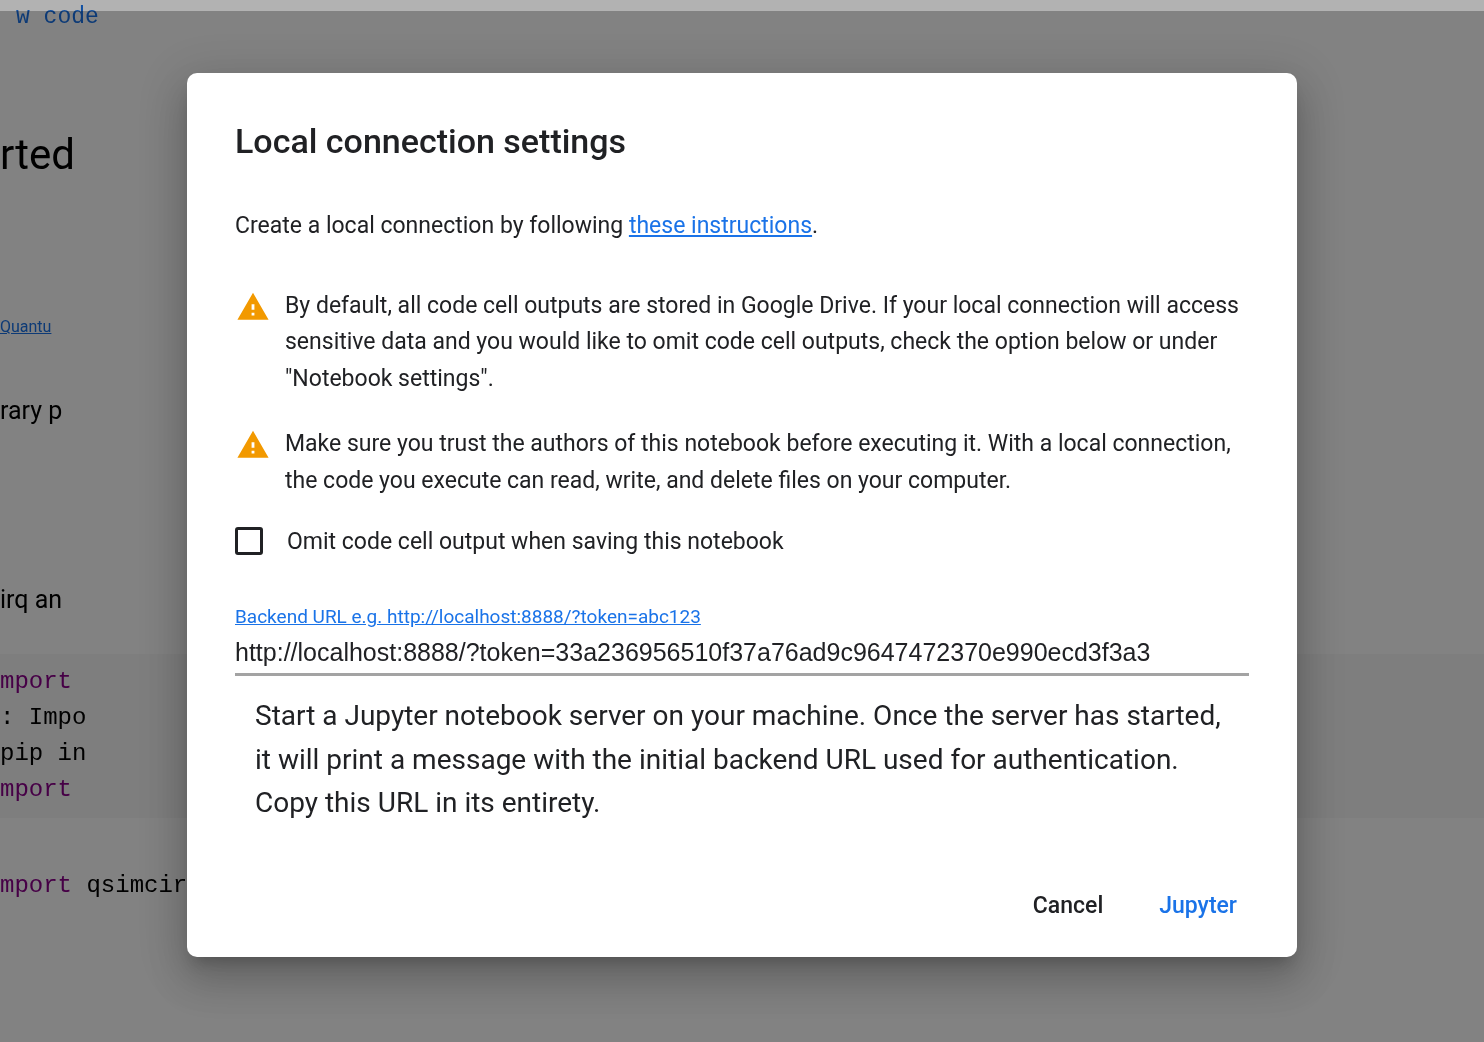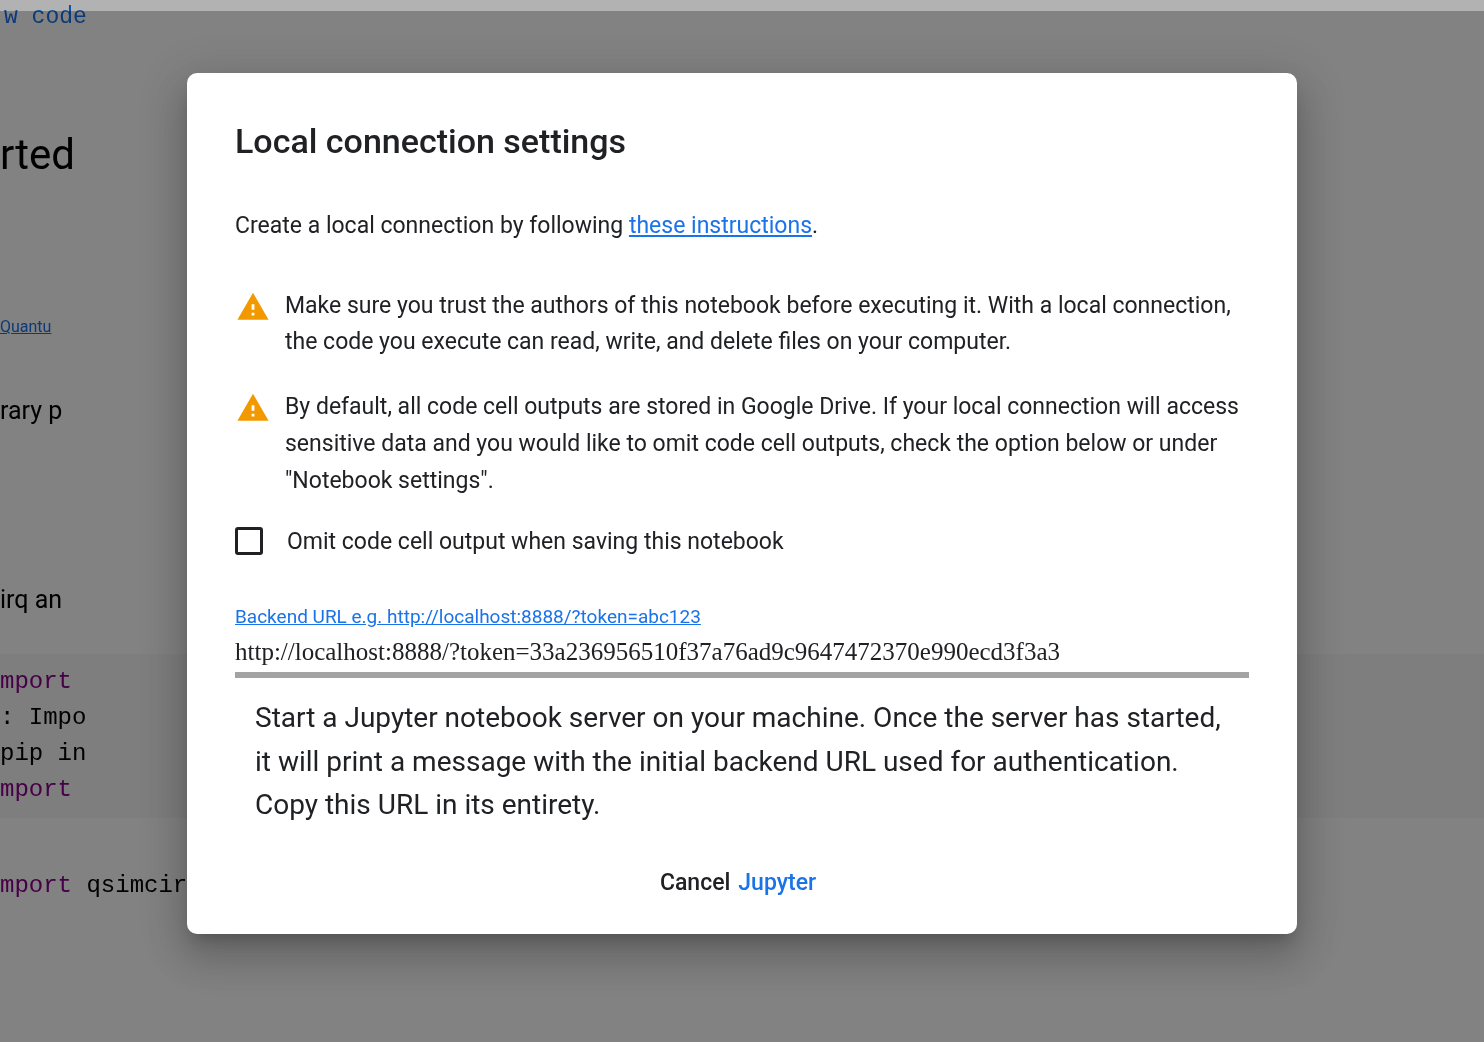--- a/index.html
+++ b/index.html
@@ -30,21 +30,21 @@
     .bg-content {
       padding: 0;
       font-size: 25px;
       color: #000;
     }
     
     .bg-code-link {
       color: #1a73e8;
       font-family: 'Courier New', monospace;
       font-size: 23px;
-      padding-left: 4px;
+      padding-left: 16px;
     }
     
     .bg-heading {
       font-size: 42px;
       font-weight: 400;
       color: #000;
       margin-top: 100px;
     }
     
     .bg-link {
@@ -163,39 +163,40 @@
       color: #1a73e8;
       margin-bottom: 4px;
       text-decoration: underline;
     }
     
     .input-field {
       width: 100%;
       font-size: 25px;
       color: #202124;
       border: none;
-      border-bottom: 6px solid #a3a3a3;
+      border-bottom: 3px solid #a3a3a3;
       outline: none;
       padding: 6px 0;
-      font-family: Liberation Serif, serif;
+      font-family: Liberation Sans, sans-serif;
       background: transparent;
     }
     
     .input-help {
       font-size: 28px;
       color: #202124;
       margin-top: 18px;
       line-height: 1.55;
       padding: 0 20px;
     }
     
     .dialog-actions {
       display: flex;
-      justify-content: center;
-      margin-top: 34px;
+      justify-content: flex-end;
+      gap: 48px;
+      margin-top: 59px;
       padding-right: 8px;
     }
     
     .btn {
       font-size: 23px;
       font-weight: 500;
       border: none;
       background: none;
       cursor: pointer;
       padding: 8px 4px;
@@ -239,28 +240,28 @@
     <h2 class="dialog-title">Local connection settings</h2>
     
     <p class="dialog-intro">
       <span>Create a local connection by following </span><a href="#">these instructions</a><span>.</span>
     </p>
     
     <div class="warning-block">
       <svg class="warning-icon" viewBox="0 0 24 24" fill="#f29900">
         <path d="M1 21h22L12 2 1 21zm12-3h-2v-2h2v2zm0-4h-2v-4h2v4z"></path>
       </svg>
-      <div class="warning-text">Make sure you trust the authors of this notebook before executing it. With a local connection, the code you execute can read, write, and delete files on your computer.</div>
+      <div class="warning-text">By default, all code cell outputs are stored in Google Drive. If your local connection will access sensitive data and you would like to omit code cell outputs, check the option below or under "Notebook settings".</div>
     </div>
     
     <div class="warning-block">
       <svg class="warning-icon" viewBox="0 0 24 24" fill="#f29900">
         <path d="M1 21h22L12 2 1 21zm12-3h-2v-2h2v2zm0-4h-2v-4h2v4z"></path>
       </svg>
-      <div class="warning-text">By default, all code cell outputs are stored in Google Drive. If your local connection will access sensitive data and you would like to omit code cell outputs, check the option below or under "Notebook settings".</div>
+      <div class="warning-text">Make sure you trust the authors of this notebook before executing it. With a local connection, the code you execute can read, write, and delete files on your computer.</div>
     </div>
     
     <div class="checkbox-row">
       <div class="checkbox"></div>
       <span>Omit code cell output when saving this notebook</span>
     </div>
     
     <div class="input-label">Backend URL e.g. http://localhost:8888/?token=abc123</div>
     <input type="text" class="input-field" value="http://localhost:8888/?token=33a236956510f37a76ad9c9647472370e990ecd3f3a3" style="">
     

